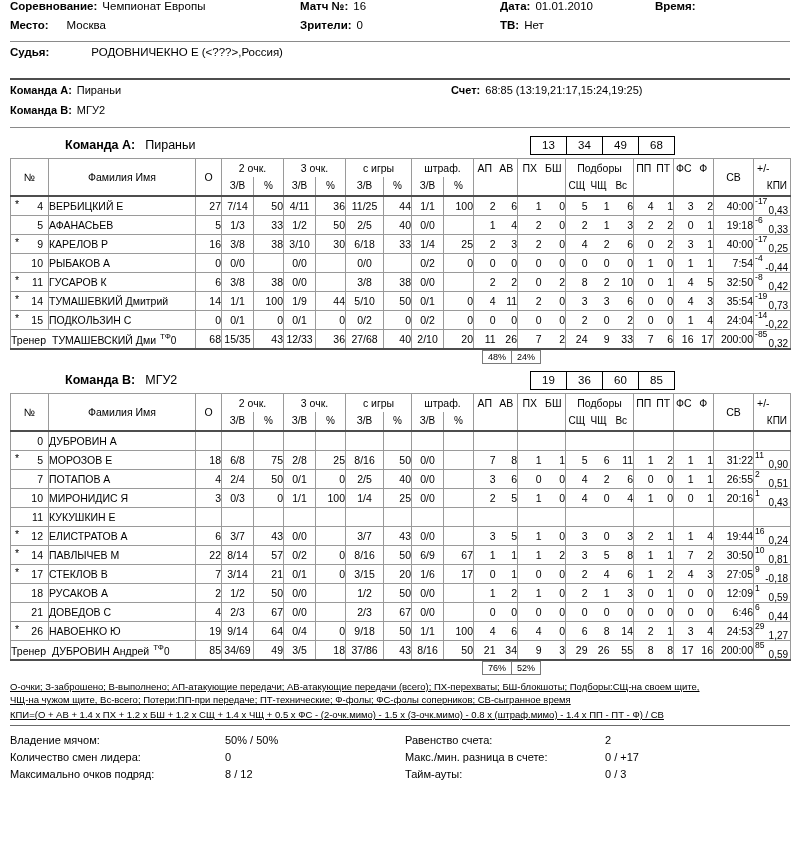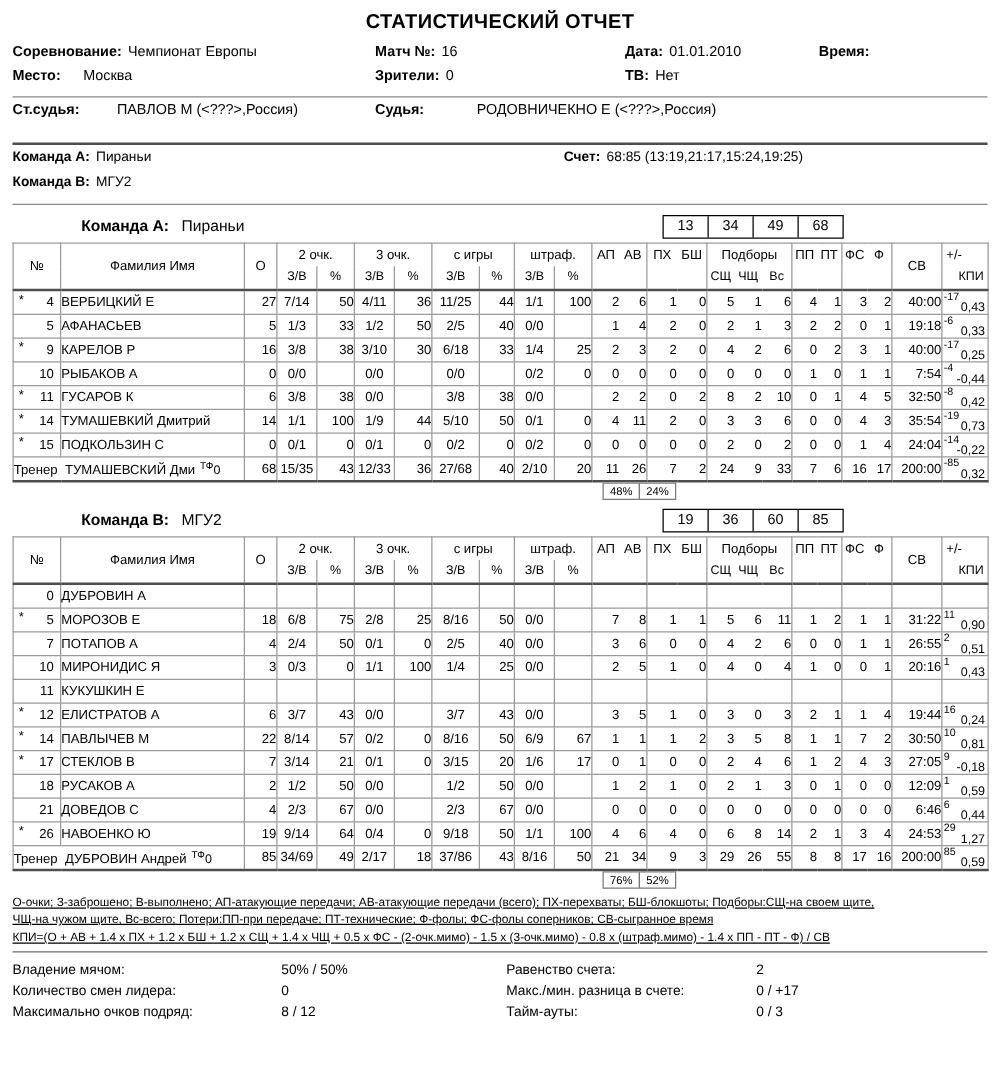--- a/index.html
+++ b/index.html
@@ -156,21 +156,20 @@
   .sum-row .k1 { width: 215px; }
   .sum-row .v1 { width: 180px; }
   .sum-row .k2 { width: 200px; }
   .sum-row .v2 { width: 120px; }
 </style>
 </head>
 <body>
 
 <div class="page">
 
-  <div class="report-title">СТАТИСТИЧЕСКИЙ ОТЧЕТ</div>
 
   <div>
     <div class="meta-row">
       <div class="meta-cell" style="width:290px">
         <span class="lbl">Соревнование:</span>
         <span class="val">Чемпионат Европы</span>
       </div>
       <div class="meta-cell" style="width:200px">
         <span class="lbl">Матч №:</span>
         <span class="val">16</span>
@@ -196,24 +195,20 @@
       </div>
       <div class="meta-cell">
         <span class="lbl">ТВ:</span>
         <span class="val">Нет</span>
       </div>
     </div>
 
     <div class="hr-thin"></div>
 
     <div class="meta-row">
-      <div class="meta-cell" style="width:290px">
-        <span class="lbl">Ст.судья:</span>
-        <span class="val" style="margin-left:30px">ПАВЛОВ М  (&lt;???&gt;,Россия)</span>
-      </div>
       <div class="meta-cell">
         <span class="lbl">Судья:</span>
         <span class="val" style="margin-left:42px">РОДОВНИЧЕКНО Е  (&lt;???&gt;,Россия)</span>
       </div>
     </div>
 
     <div class="hr-thick" style="margin-top:13px"></div>
   </div>
 
   <div>
@@ -1006,21 +1001,21 @@
           <td class="pmcell">
             <span class="pm">29</span>
             <span class="kpi">1,27</span>
           </td>
         </tr>
         <tr class="totals">
           <td class="coachcell" colspan="2"><span>Тренер</span><span style="margin-left: 6px;">ДУБРОВИН Андрей</span><span class="tfbox" style="margin-left: 4px;"><span class="tf">ТФ</span><span class="tfv">0</span></span></td>
           <td class="r">85</td>
           <td class="c">34/69</td>
           <td class="r">49</td>
-          <td class="c">2/17</td>
+          <td class="c">3/5</td>
           <td class="r">18</td>
           <td class="c">37/86</td>
           <td class="r">43</td>
           <td class="c">8/16</td>
           <td class="r">50</td>
           <td class="r" style="border-right:none">21</td>
           <td class="r" style="border-left:none">34</td>
           <td class="r" style="border-right:none">9</td>
           <td class="r" style="border-left:none">3</td>
           <td class="r" style="border-right:none">29</td>

